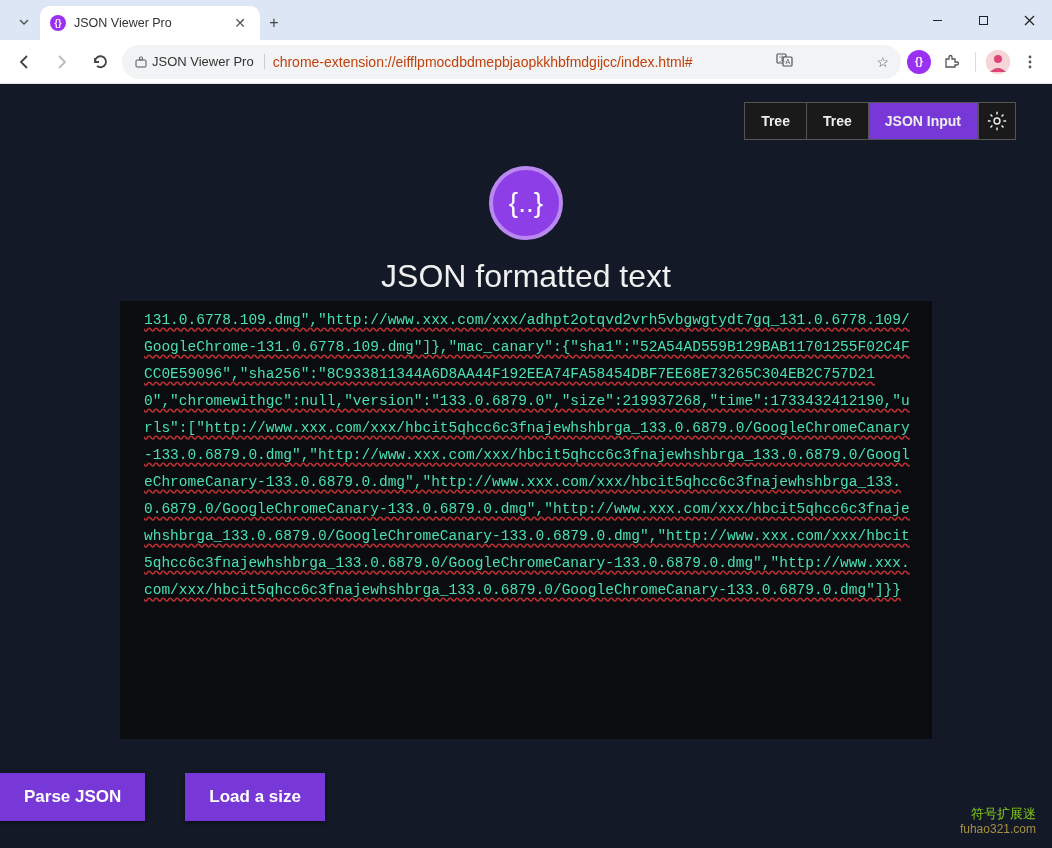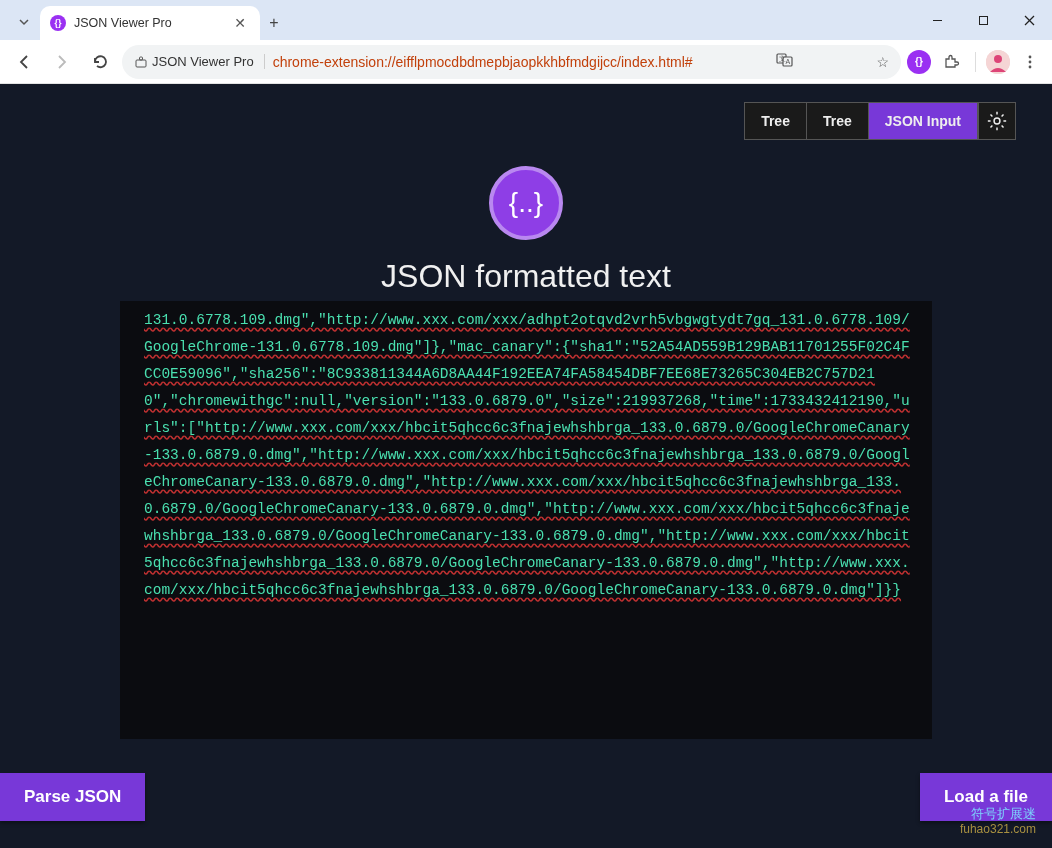--- a/index.html
+++ b/index.html
@@ -39,25 +39,25 @@
 .center { text-align:center; padding-top:82px;}
 .logo { width:74px; height:74px; background:#8e3ee6; border-radius:50%; border:4px solid #b988f0; margin:0 auto 18px; display:flex; align-items:center; justify-content:center; color:#fff; font-size:28px; font-weight:500;}
 .heading { color:#f0f0f0; font-size:32px; font-weight:400; margin-bottom:6px;}
 
 .textarea-wrap { width:812px; margin:0 auto; position:relative;}
 .json-text { width:812px; height:438px; background:#0b0c10; color:#4ae0b0; font-family:"Courier New",monospace; font-size:14.5px; line-height:27px; padding:6px 20px 6px 24px; border:none; resize:none; overflow-y:scroll; word-break:break-all; white-space:pre-wrap; text-decoration:underline; text-decoration-style:wavy; text-decoration-color:#c03030; text-underline-offset:3px; }
 .json-text::-webkit-scrollbar{width:16px;}
 .json-text::-webkit-scrollbar-track{background:#2d2e31;}
 .json-text::-webkit-scrollbar-thumb{background:#888; border:3px solid #2d2e31; border-radius:8px;}
 
-.btn-row { display:flex; justify-content:space-between; gap:24px; margin-top:30px;}
+.btn-row { display:flex; justify-content:flex-start; gap:40px; margin-top:30px;}
 .pbtn { background:#7838d8; color:#fff; font-size:17px; font-weight:600; padding:14px 24px; border:none; cursor:pointer; box-shadow:0 2px 4px rgba(0,0,0,.4);}
 
 .watermark { position:absolute; right:16px; bottom:12px; text-align:right; font-size:12px; color:#a89040; line-height:1.2;}
-.watermark .top{color:#7dd3fc; font-size:13px;}
+.watermark .top{color:#84cc16; font-size:13px;}
 </style>
 </head>
 <body>
 
 <div class="titlebar">
   <div class="tab-dropdown">
     <svg width="12" height="12" viewBox="0 0 12 12">
         <path d="M2 4 L6 8 L10 4" stroke="#555" stroke-width="1.5" fill="none"></path>
       </svg>
   </div>
@@ -158,21 +158,21 @@
   </div>
 
   <div class="center">
     <div class="logo">{..}</div>
     <div class="heading">JSON formatted text</div>
     <div class="textarea-wrap">
       <textarea class="json-text" spellcheck="true" style="">131.0.6778.109.dmg","http://www.xxx.com/xxx/adhpt2otqvd2vrh5vbgwgtydt7gq_131.0.6778.109/GoogleChrome-131.0.6778.109.dmg"]},"mac_canary":{"sha1":"52A54AD559B129BAB11701255F02C4FCC0E59096","sha256":"8C933811344A6D8AA44F192EEA74FA58454DBF7EE68E73265C304EB2C757D210","chromewithgc":null,"version":"133.0.6879.0","size":219937268,"time":1733432412190,"urls":["http://www.xxx.com/xxx/hbcit5qhcc6c3fnajewhshbrga_133.0.6879.0/GoogleChromeCanary-133.0.6879.0.dmg","http://www.xxx.com/xxx/hbcit5qhcc6c3fnajewhshbrga_133.0.6879.0/GoogleChromeCanary-133.0.6879.0.dmg","http://www.xxx.com/xxx/hbcit5qhcc6c3fnajewhshbrga_133.0.6879.0/GoogleChromeCanary-133.0.6879.0.dmg","http://www.xxx.com/xxx/hbcit5qhcc6c3fnajewhshbrga_133.0.6879.0/GoogleChromeCanary-133.0.6879.0.dmg","http://www.xxx.com/xxx/hbcit5qhcc6c3fnajewhshbrga_133.0.6879.0/GoogleChromeCanary-133.0.6879.0.dmg","http://www.xxx.com/xxx/hbcit5qhcc6c3fnajewhshbrga_133.0.6879.0/GoogleChromeCanary-133.0.6879.0.dmg"]}}</textarea>
     </div>
     <div class="btn-row">
       <button class="pbtn">Parse JSON</button>
-      <button class="pbtn">Load a file</button>
+      <button class="pbtn">Load a size</button>
     </div>
   </div>
 
   <div class="watermark">
     <div class="top">符号扩展迷</div>
     <div>fuhao321.com</div>
   </div>
 </div>
 
 </body></html>

